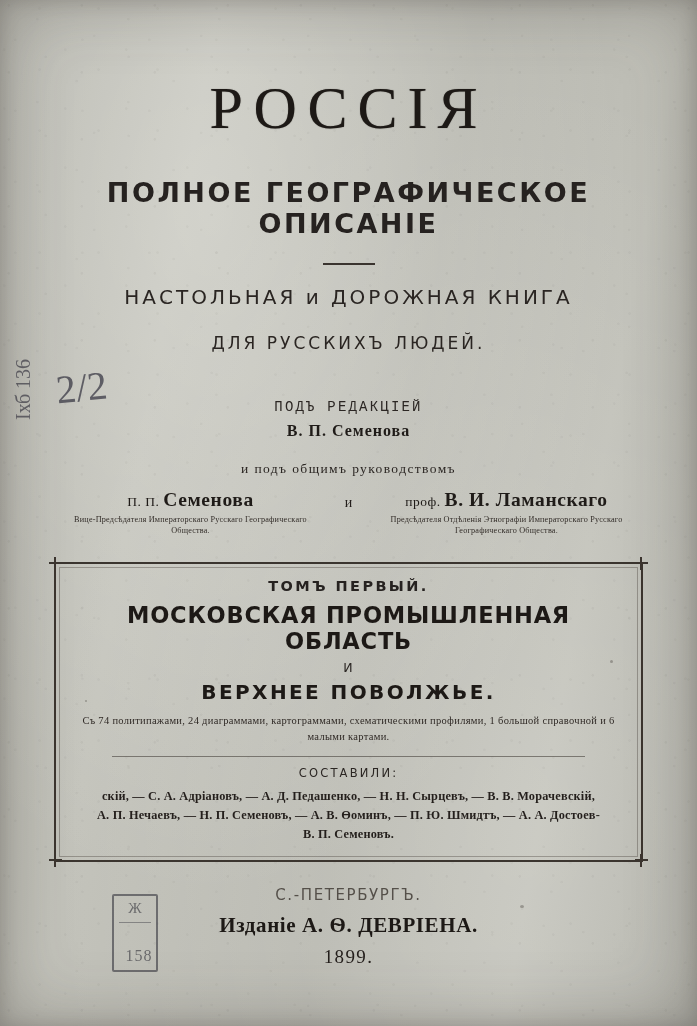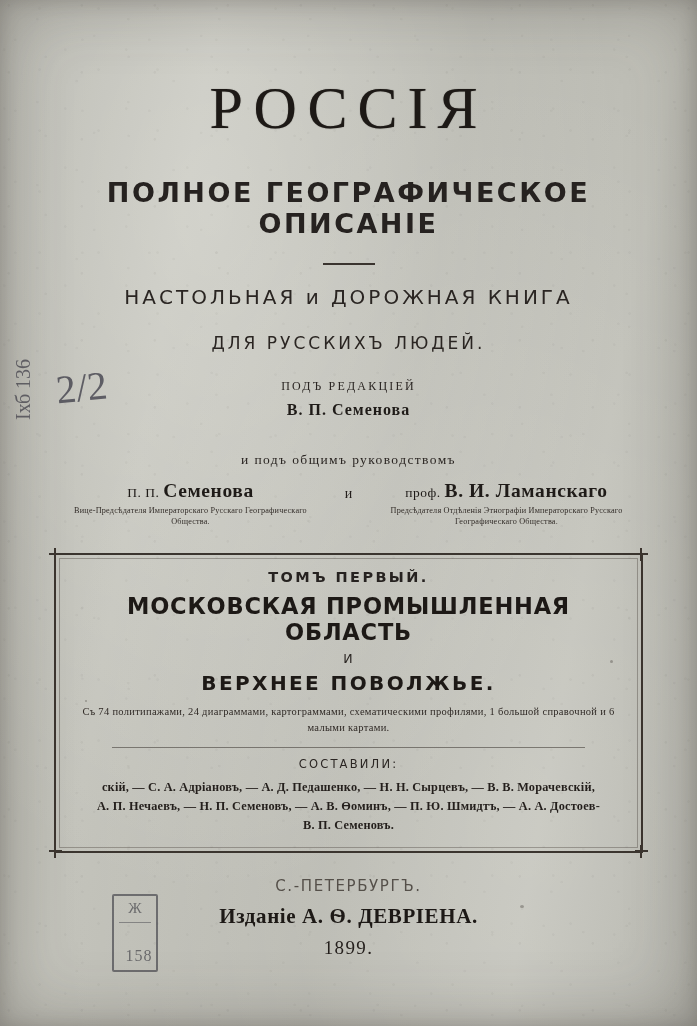--- a/index.html
+++ b/index.html
@@ -100,36 +100,36 @@
   }
   .t-sub4 {
     margin-top: 24px;
     font-size: 17px;
     letter-spacing: 3px;
     font-family: "DejaVu Sans", sans-serif;
     color: #2a2522;
   }
 
   .t-ed-label {
-    margin-top: 26px;
-    font-size: 12px;
+    margin-top: 46px;
+    font-size: 14px;
     letter-spacing: 2.2px;
-    font-family: Liberation Serif, serif;
+    font-family: Liberation Mono, monospace;
     color: #2b2623;
   }
   .t-ed-name {
     margin-top: 7px;
     font-size: 16px;
     letter-spacing: 1px;
     font-weight: bold;
     font-family: "Liberation Serif", serif;
     color: #1f1b18;
   }
   .t-gen-label {
-    margin-top: 33px;
+    margin-top: 21px;
     font-size: 13.5px;
     letter-spacing: 1.4px;
     font-family: "Liberation Serif", serif;
     color: #2b2623;
   }
 
   .two-names {
     margin-top: 12px;
     display: flex;
     justify-content: center;

